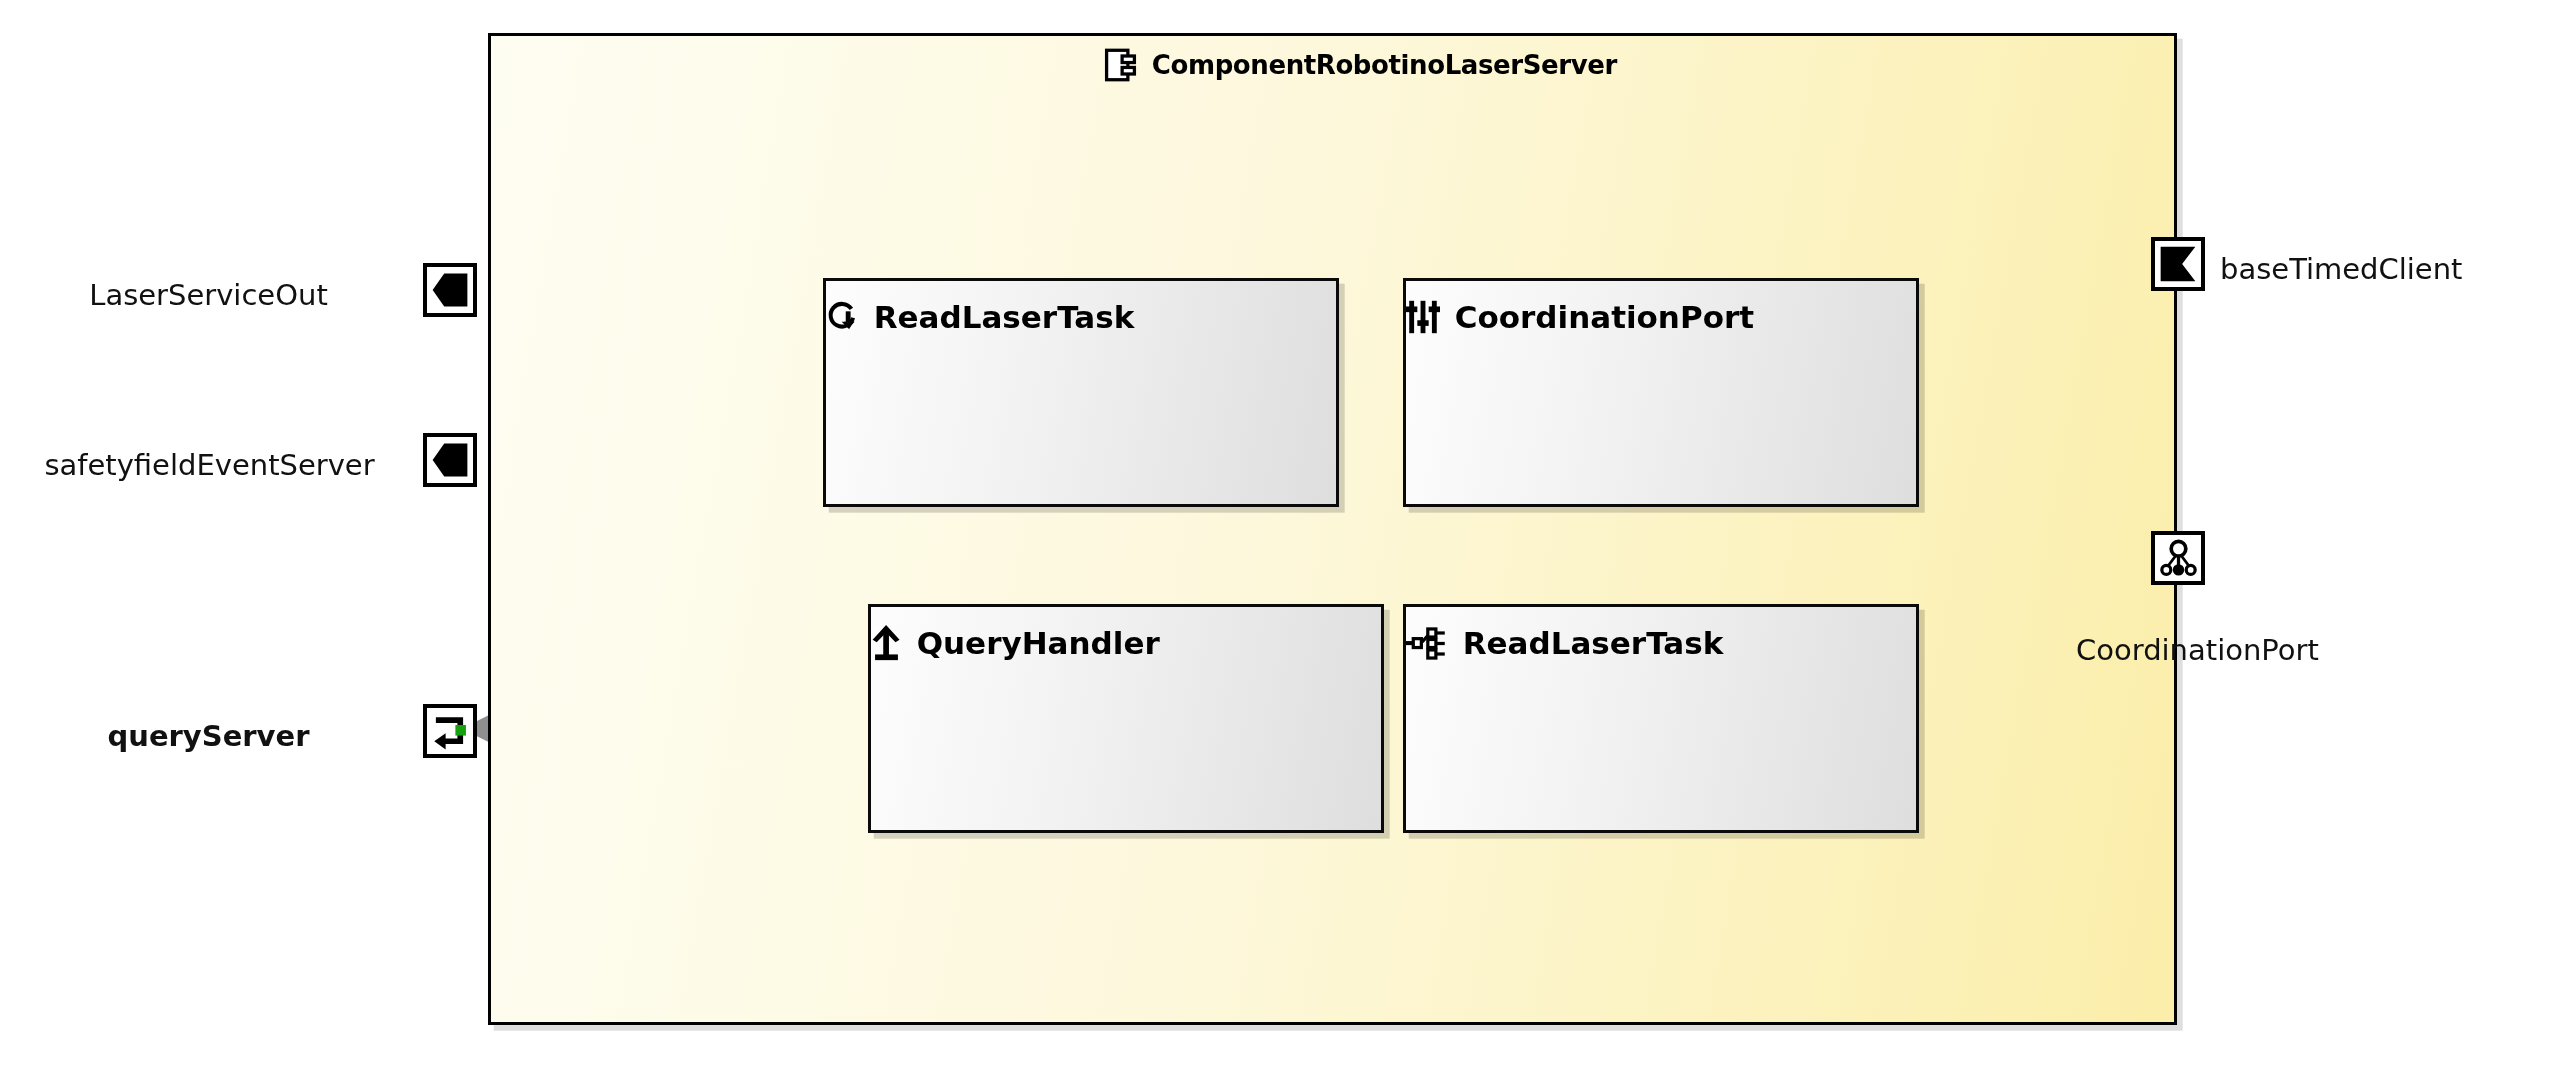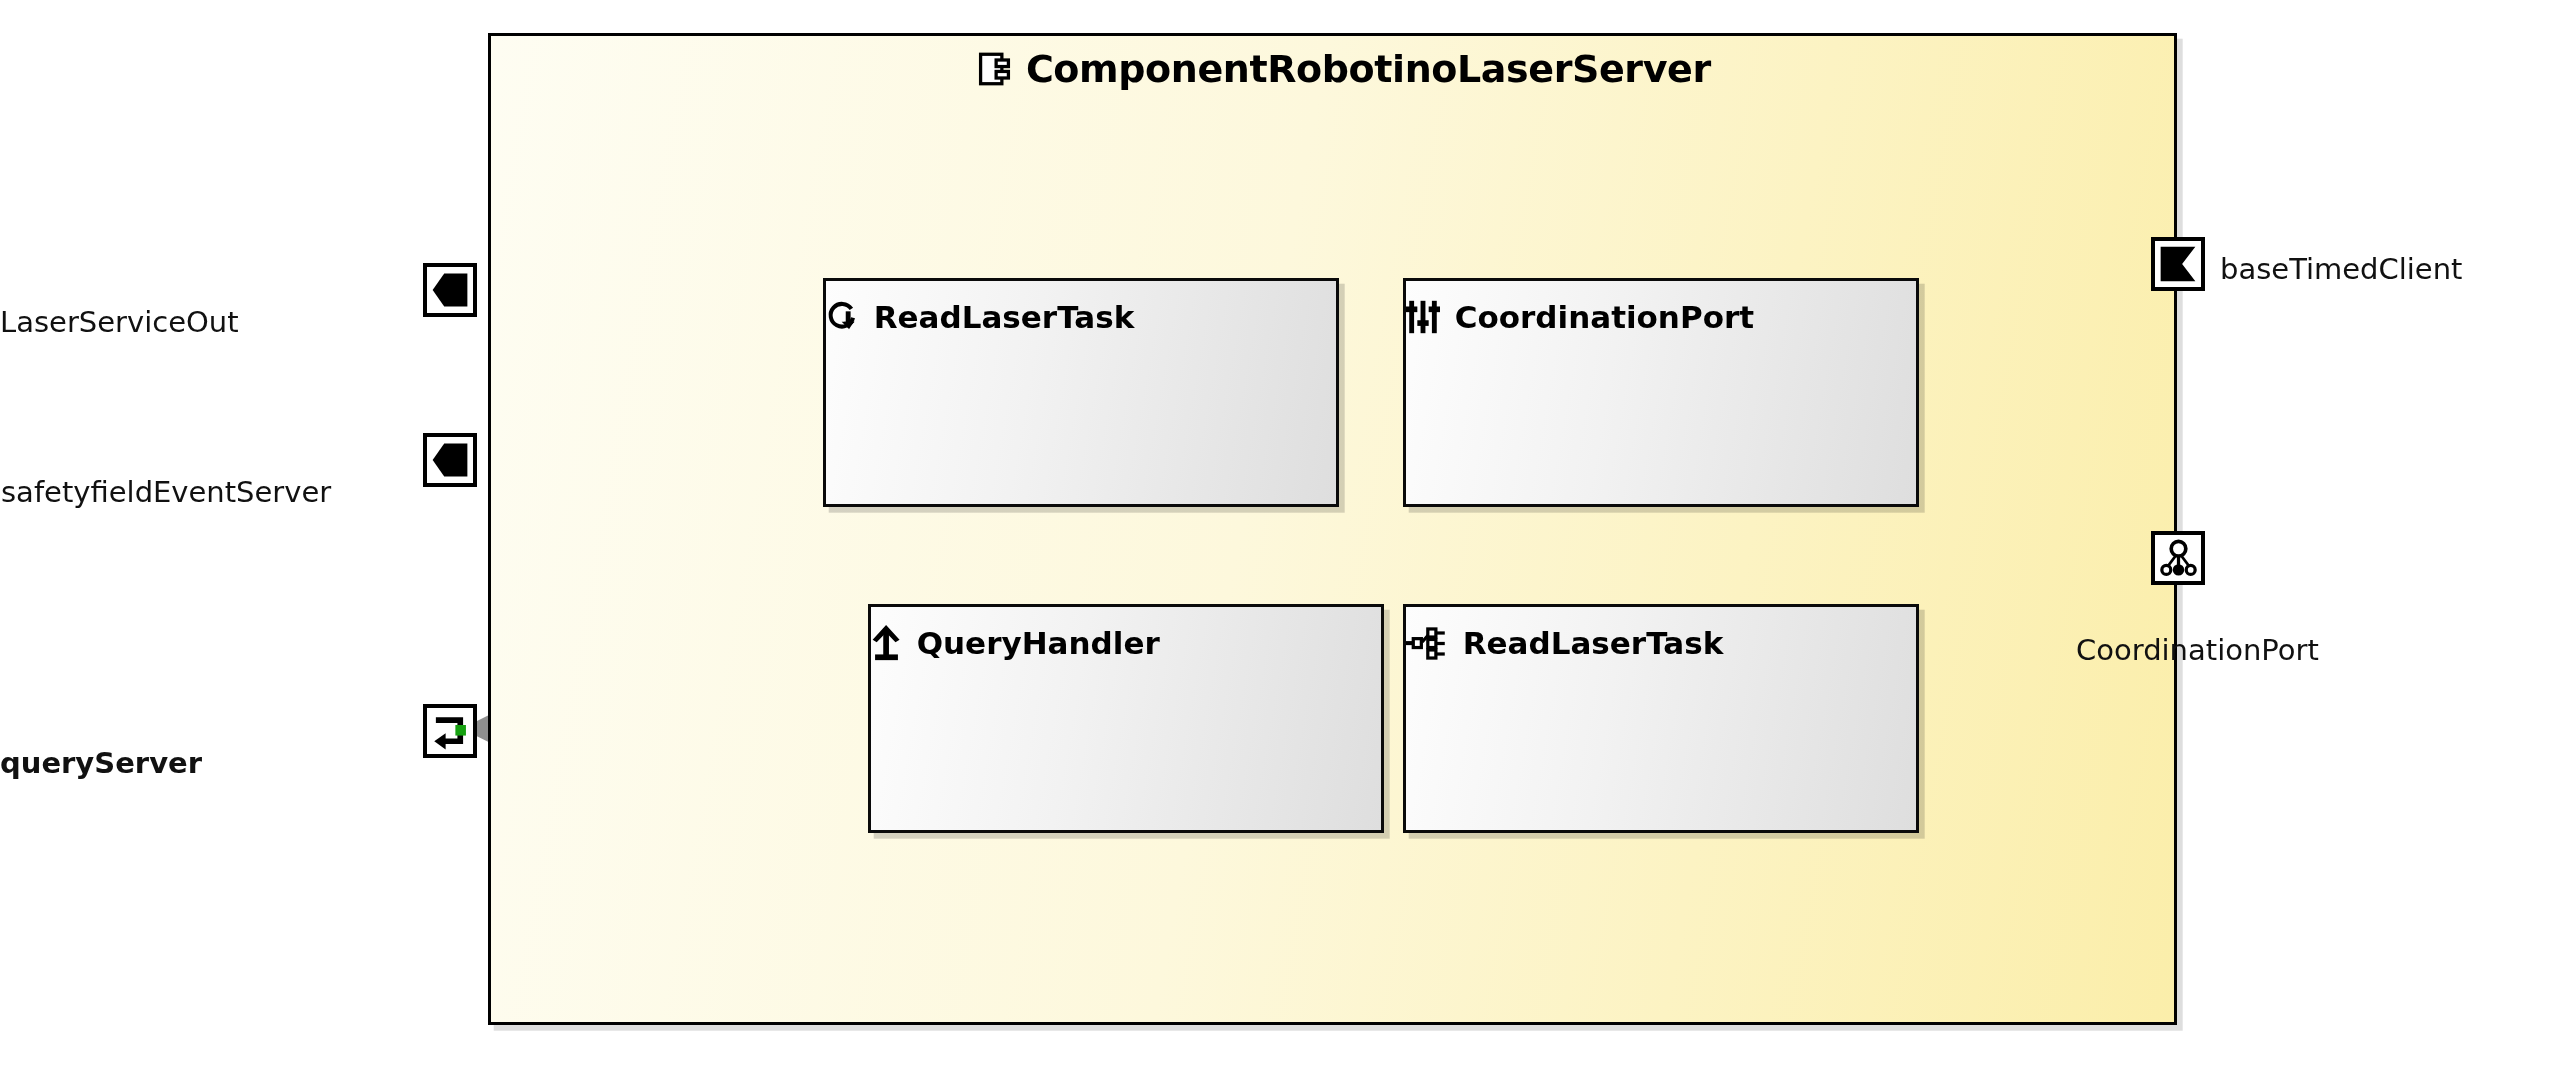--- a/index.html
+++ b/index.html
@@ -30,25 +30,25 @@
     width: 1689px;
     height: 992px;
     border: 3.3px solid #000000;
     background: linear-gradient(100deg, #fefdf2 0%, #fdf8dc 45%, #fbeeaa 100%);
     box-sizing: border-box;
     box-shadow: 5.7px 5.7px 0 0 rgba(0,0,0,0.13);
   }
 
   .component-title {
     position: absolute;
-    left: 500px;
+    left: 516px;
     top: 47px;
     width: 1689px;
     text-align: center;
-    font-size: 38px;
+    font-size: 26px;
     font-weight: bold;
     color: #000000;
     letter-spacing: -0.4px;
     white-space: nowrap;
     display: flex;
     justify-content: center;
     align-items: center;
     gap: 14.7px;
   }
 
@@ -94,21 +94,21 @@
     z-index: 6;
   }
   .port-label {
     position: absolute;
     font-size: 29px;
     color: #111;
     white-space: nowrap;
     z-index: 7;
     text-align: right;
   }
-  .port-label.right-aligned { text-align: left; margin-top: 27px; }
+  .port-label.right-aligned { text-align: center; }
 
   #port-laserserviceout      { left: 423px;  top: 263px; }
   #port-safetyfieldevent     { left: 423px;  top: 433px; }
   #port-queryserver          { left: 423px;  top: 704px; }
   #port-basetimedclient      { left: 2151px; top: 237px; }
   #port-coordinationport     { left: 2151px; top: 531px; }
 
   #lbl-laserserviceout  { left: 0px;    top: 278px; width: 417px; }
   #lbl-safetyfieldevent { left: 1px;    top: 448px; width: 417px; }
   #lbl-queryserver      { left: 0px;    top: 719px; width: 417px; font-weight: bold; }

